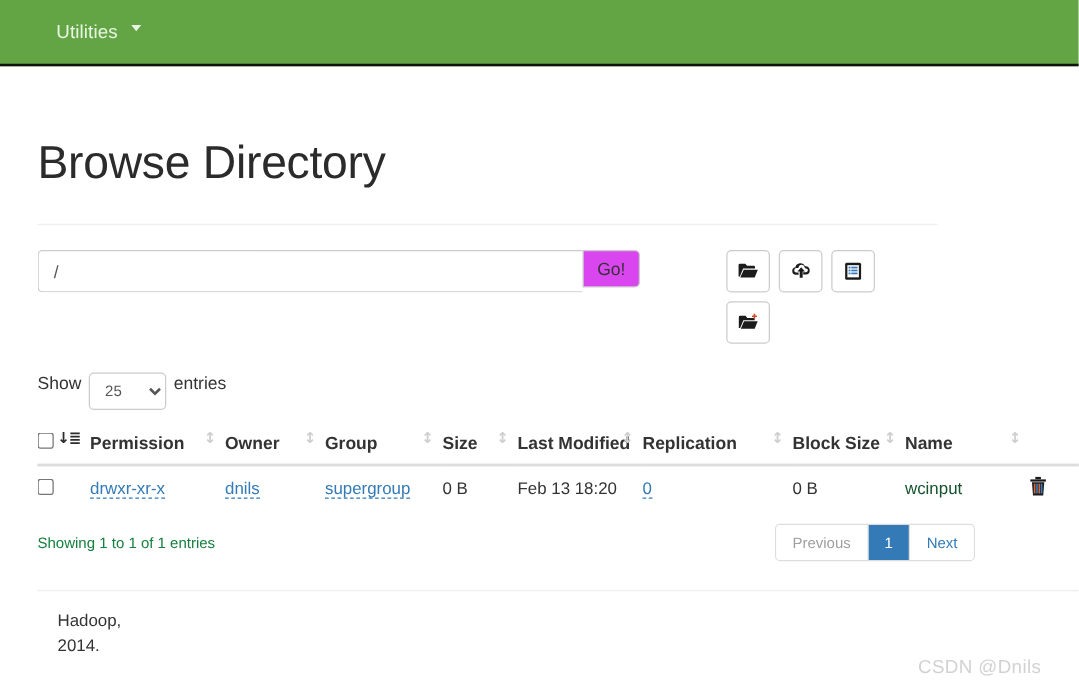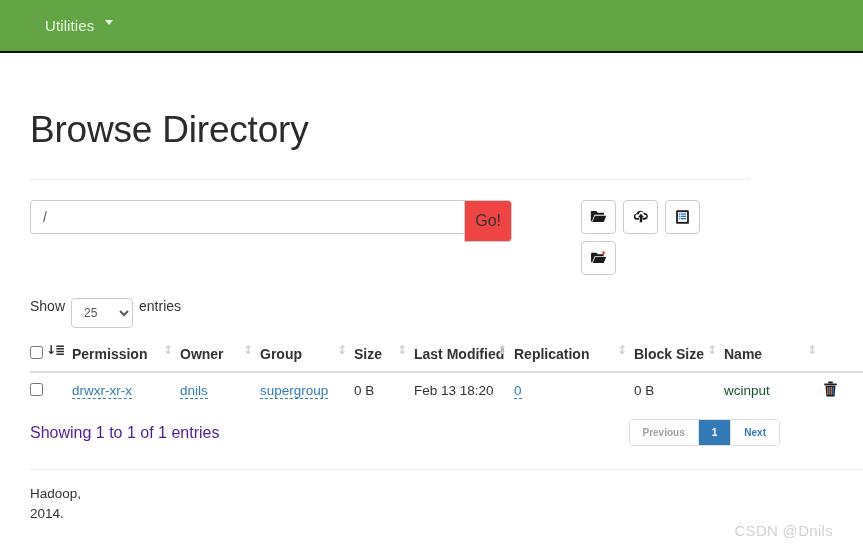--- a/index.html
+++ b/index.html
@@ -78,26 +78,26 @@
     border-right: none;
     border-radius: 4px 0 0 4px;
     padding: 6px 12px;
     font-size: 14px;
     color: #555555;
     font-family: "Liberation Sans", sans-serif;
     outline: none;
     background: #fff;
   }
   .go-btn {
-    height: 42px;
+    height: 30px;
     min-width: 46px;
     border: 1px solid #cccccc;
     border-radius: 0 4px 4px 0;
-    background: #ef4444;
-    font-size: 16px;
+    background: #d946ef;
+    font-size: 14px;
     color: #333;
     cursor: pointer;
     font-family: "Liberation Sans", sans-serif;
     padding: 0 10px;
   }
 
   .tool-buttons {
     margin-left: 69px;
     width: 130px;
     display: flex;
@@ -232,37 +232,36 @@
   }
 
   
   .dt-footer {
     display: flex;
     justify-content: space-between;
     align-items: center;
     width: 750px;
     margin-top: 11px;
   }
-  .dt-info { font-size: 16px; color: #4c1d95; }
+  .dt-info { font-size: 12px; color: #15803d; }
   .pager {
     display: flex;
     border: 1px solid #dddddd;
     border-radius: 4px;
     overflow: hidden;
   }
   .pager button {
     border: none;
     background: #ffffff;
     padding: 7px 13px;
-    font-size: 10px;
+    font-size: 12px;
     color: #337ab7;
     cursor: pointer;
     font-family: "Liberation Sans", sans-serif;
     border-right: 1px solid #dddddd;
-    font-weight: bold;
   }
   .pager button:last-child { border-right: none; text-align: center; }
   .pager button.active {
     background: #337ab7;
     color: #ffffff;
   }
   .pager button.muted { color: #9f9f9f; }
 
   
   hr.foot-rule {
@@ -270,20 +269,21 @@
     border-top: 1px solid #eeeeee;
     margin: 23px 0 0 0;
     width: 833px;
   }
   .page-footer {
     margin-top: 14px;
     font-size: 13.5px;
     color: #333333;
     line-height: 1.5;
     width: 120px;
+    margin-left: 16px;
   }
 
   .watermark {
     position: absolute;
     right: 30px;
     bottom: -14px;
     color: #d2d2d2;
     font-size: 15px;
     letter-spacing: .3px;
     user-select: none;

